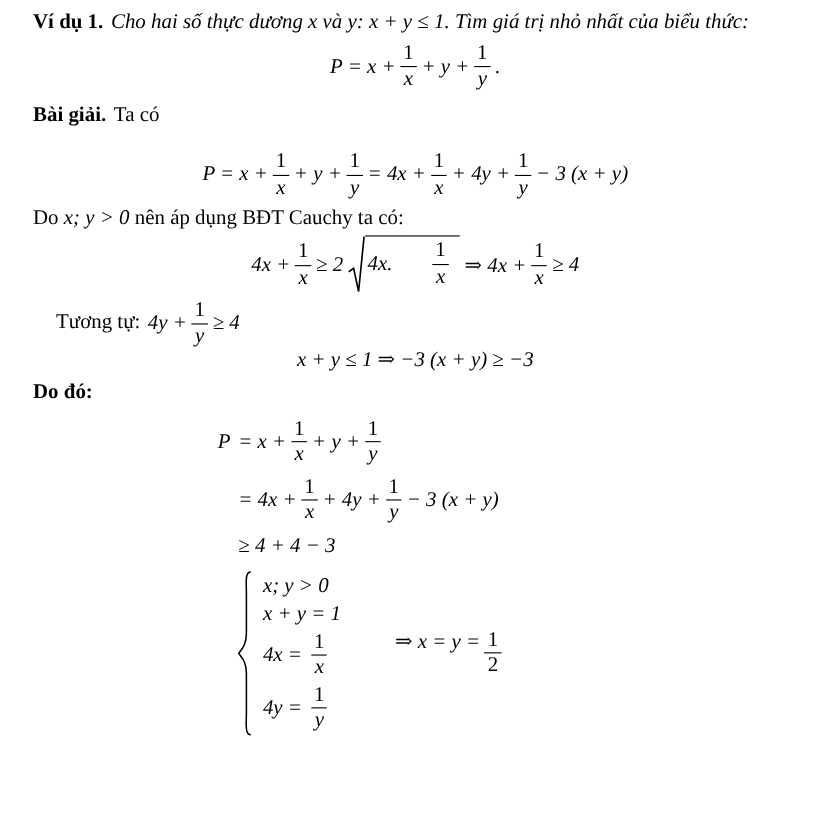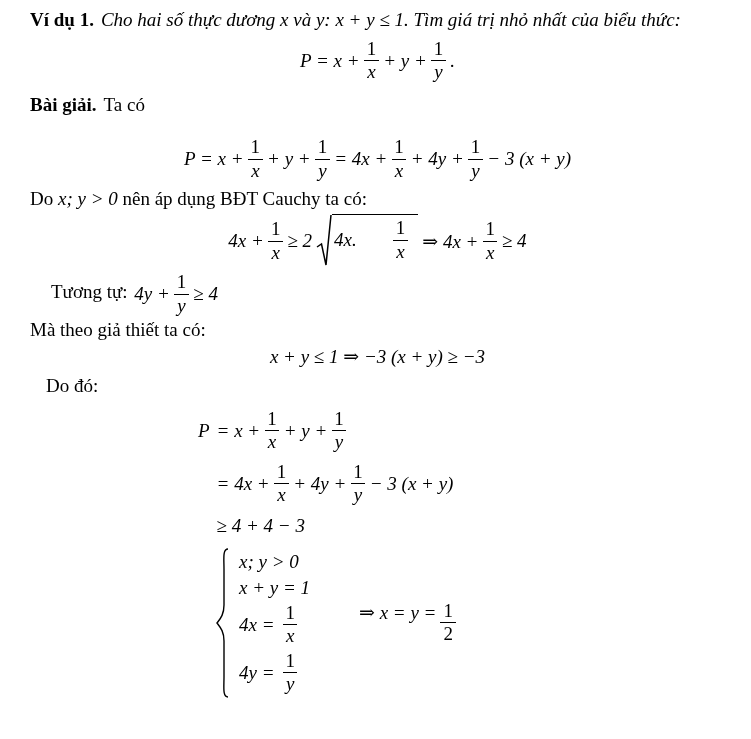--- a/index.html
+++ b/index.html
@@ -45,21 +45,21 @@
   
   .s-statement{margin-bottom:4px;}
   .s-eq1{margin:6px 0 10px;}
   .s-solution{margin-bottom:20px;}
   .s-eq2{margin-bottom:6px;}
   .s-cauchy{margin-bottom:2px;}
   .s-eq3{margin-bottom:4px;}
   .s-similar{line-height:1.1;margin-left:21px;}
   .s-given{margin:2px 0 2px;}
   .s-eq4{margin-bottom:4px;}
-  .s-therefore{margin:6px 16px 0;}
+  .s-therefore{margin:6px 0 0;font-weight:bold;}
   .s-conclusion{margin:14px 0 4px;}
   svg{display:block;}
 </style>
 </head>
 <body>
 
 <div class="doc">
 
   <p class="line s-statement"><b class="bold">Ví dụ 1.</b><span class="it">Cho hai số thực dương x và y: x + y ≤ 1. Tìm giá trị nhỏ nhất của biểu thức:</span></p>
 
@@ -137,21 +137,20 @@
   <p class="line s-similar"><span>Tương tự:</span>
     <span class="inline-math">
         <span class="mi">4y +</span>
         <span class="frac">
           <span class="num">1</span>
           <span class="den">y</span>
         </span>
         <span class="mi">≥ 4</span>
       </span></p>
 
-  <p class="line s-given">Mà theo giả thiết ta có:</p>
 
   <div class="eq s-eq4">
     <span class="mi">x + y ≤ 1 ⇒ −3 (x + y) ≥ −3</span>
   </div>
 
   <p class="line s-therefore">Do đó:</p>
 
   <div class="align">
     <span class="lhs mi">P</span>
     <span class="rhs">

